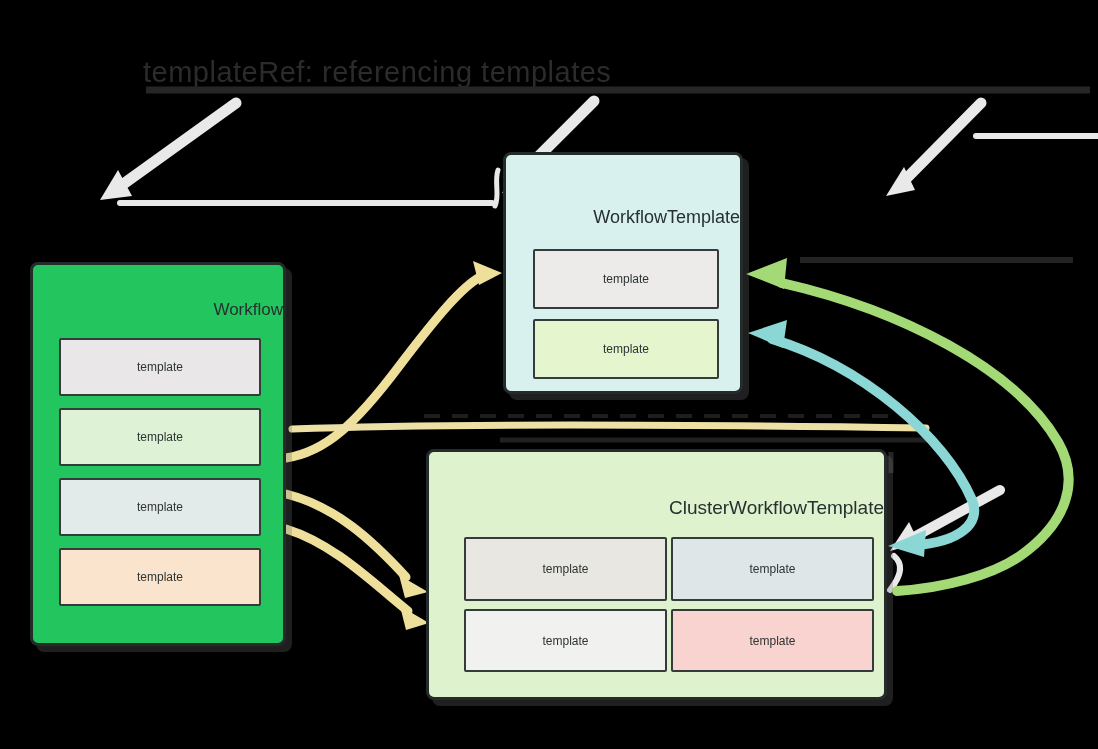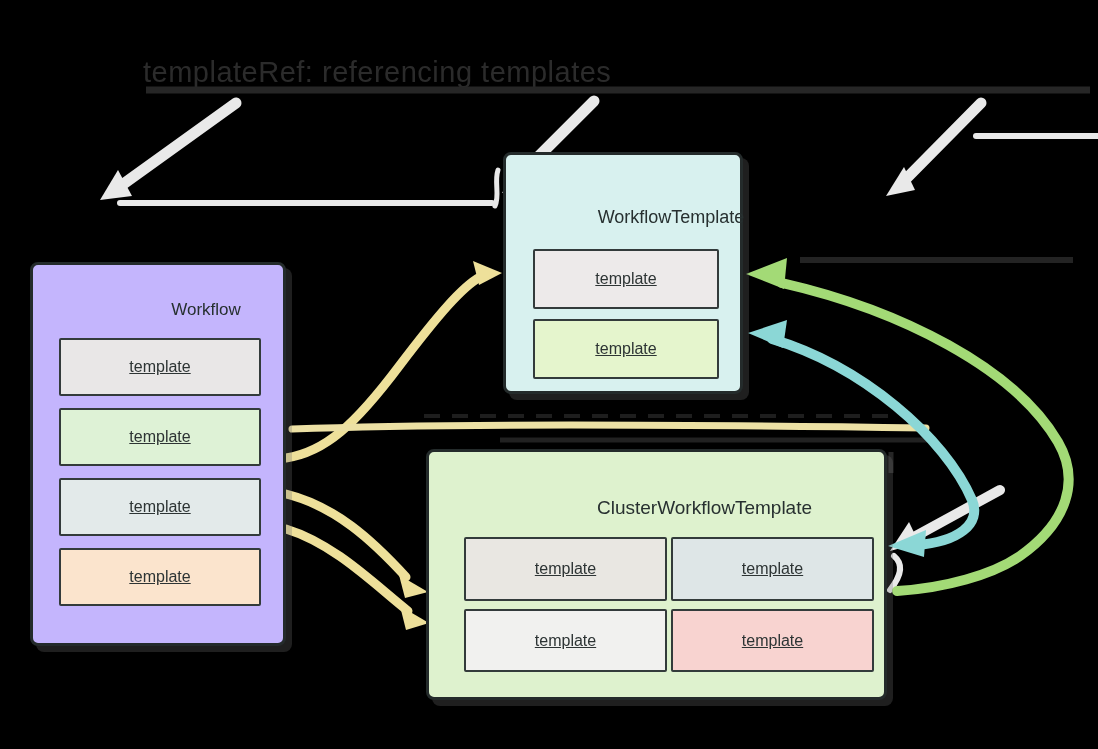--- a/index.html
+++ b/index.html
@@ -1,24 +1,24 @@
 <!DOCTYPE html>
 <html><head>
 <meta charset="utf-8">
 <style>
   html,body{margin:0;padding:0;}
   body{font-family:"Liberation Sans", sans-serif;}
   #canvas{position:relative;width:1098px;height:749px;overflow:hidden;}
   .box{position:absolute;border:3px solid #242b2b;border-radius:8px;
        box-shadow:6px 6px 0 rgba(110,110,110,0.28);box-sizing:border-box;}
-  .box-title{position:absolute;left:0;width:100%;text-align:center;
-       color:#273030;font-weight:400;padding-left:48px;}
+  .box-title{position:absolute;left:0;width:100%;text-align:right;
+       color:#273030;font-weight:400;}
   .tpl{position:absolute;border:2px solid #333b3b;border-radius:2px;
        display:flex;align-items:center;justify-content:center;
-       font-size:16px;color:#2d3434;box-sizing:border-box;text-decoration:underline;}
+       font-size:12px;color:#2d3434;box-sizing:border-box;}
   #page-title{position:absolute;left:143px;top:56px;width:600px;
        font-size:29px;letter-spacing:0.5px;white-space:nowrap;}
   svg.overlay{position:absolute;left:0;top:0;pointer-events:none;}
 </style>
 </head>
 <body>
 
 <div id="canvas" style="background: rgb(0, 0, 0);">
 
   <div id="page-title" style="color: rgb(43, 43, 43);">templateRef: referencing templates</div>
@@ -53,21 +53,21 @@
     <polygon points="429,623 400,606 406,630" fill="#eee09a"></polygon>
 
     <path d="M 772 339 C 862 366 945 437 972 500 C 982 524 958 542 916 545" fill="none" stroke-width="10" stroke-linecap="round" stroke="#8bd7d6"></path>
     <polygon points="748,333 787,320 783,348" fill="#8bd7d6"></polygon>
     <polygon points="888,546 926,530 924,557" fill="#8bd7d6"></polygon>
 
     <path d="M 782 283 C 900 310 1015 368 1058 442 C 1080 480 1068 522 1020 556 C 992 575 945 588 897 591" fill="none" stroke-width="10" stroke-linecap="round" stroke="#a3da76"></path>
     <polygon points="746,274 787,258 784,289" fill="#a3da76"></polygon>
   </svg>
 
-  <div class="box" style="left: 30px; top: 262px; width: 256px; height: 384px; background: #c4b5fd;">
+  <div class="box" style="left: 30px; top: 262px; width: 256px; height: 384px; background: #22c55e;">
     <div class="box-title" style="top:35px;font-size:17px;">Workflow</div>
     <div class="tpl" style="left: 26px; top: 73px; width: 202px; height: 58px; background: rgb(233, 231, 231);">template</div>
     <div class="tpl" style="left: 26px; top: 143px; width: 202px; height: 58px; background: rgb(222, 242, 214);">template</div>
     <div class="tpl" style="left: 26px; top: 213px; width: 202px; height: 58px; background: rgb(227, 234, 234);">template</div>
     <div class="tpl" style="left: 26px; top: 283px; width: 202px; height: 58px; background: rgb(251, 228, 205);">template</div>
   </div>
 
   <div class="box" style="left: 503px; top: 152px; width: 240px; height: 242px; background: rgb(216, 241, 239);">
     <div class="box-title" style="top:52px;font-size:18px;">WorkflowTemplate</div>
     <div class="tpl" style="left: 27px; top: 94px; width: 186px; height: 60px; background: rgb(237, 234, 234);">template</div>

